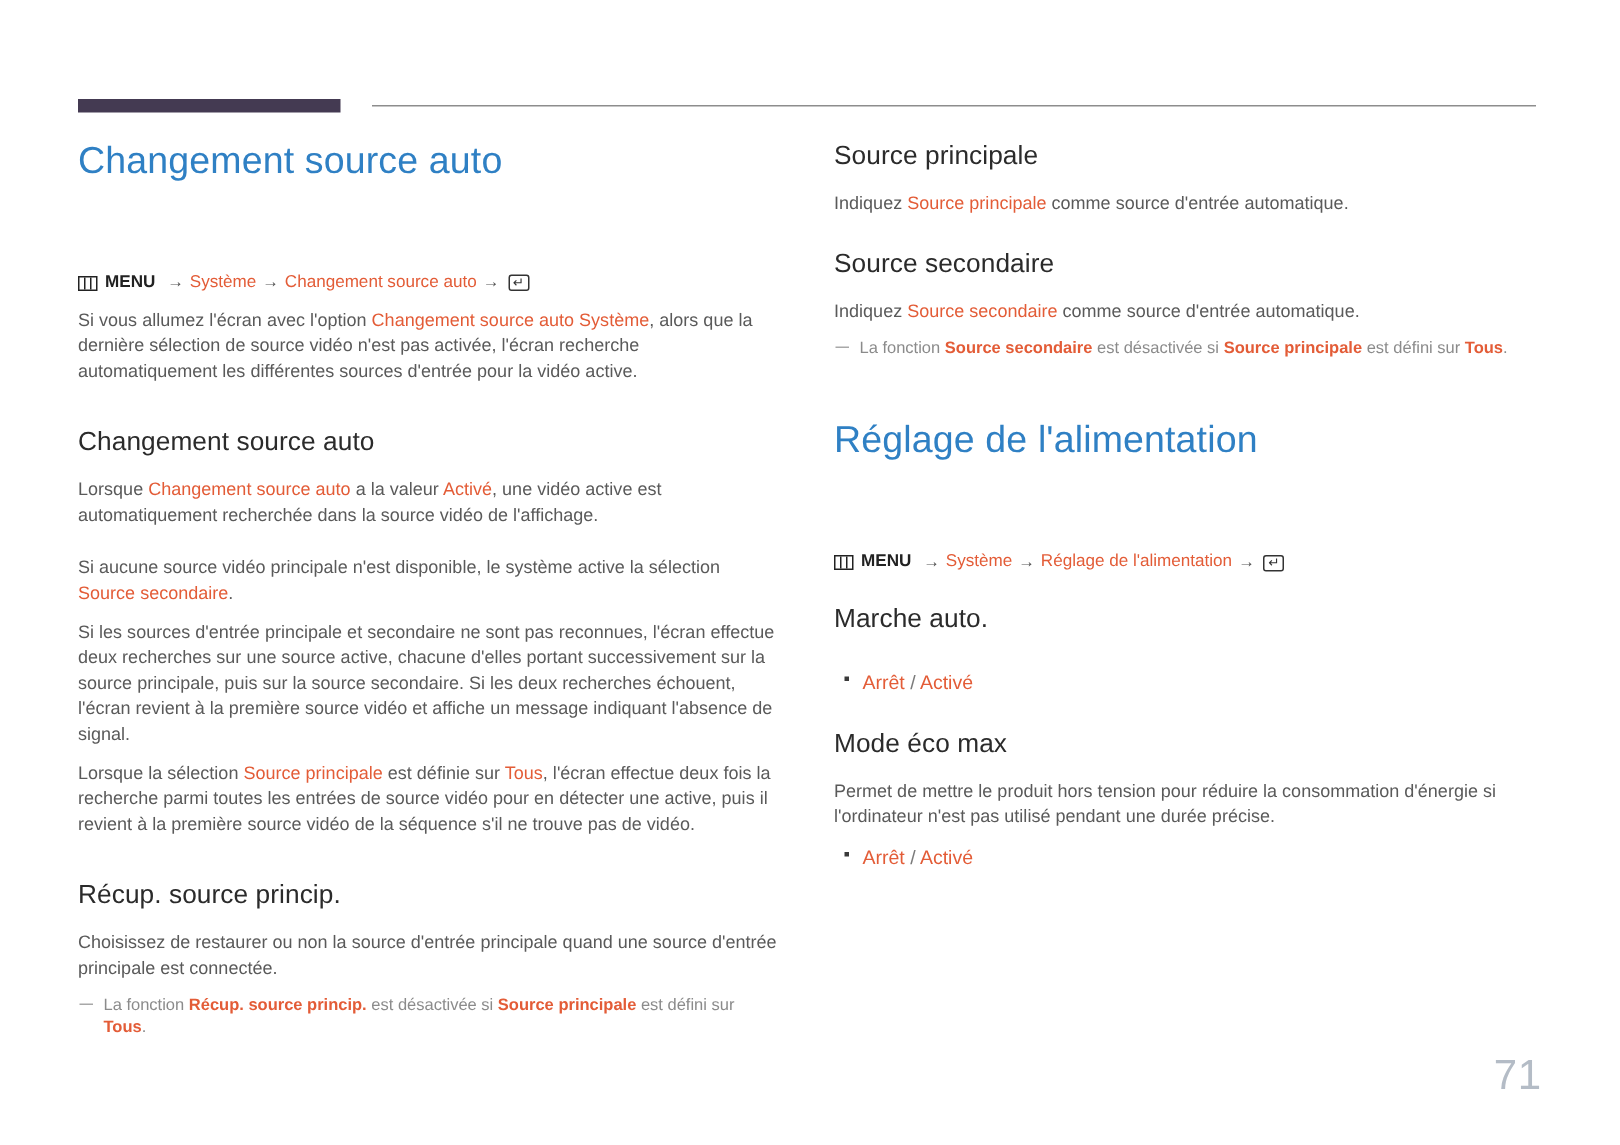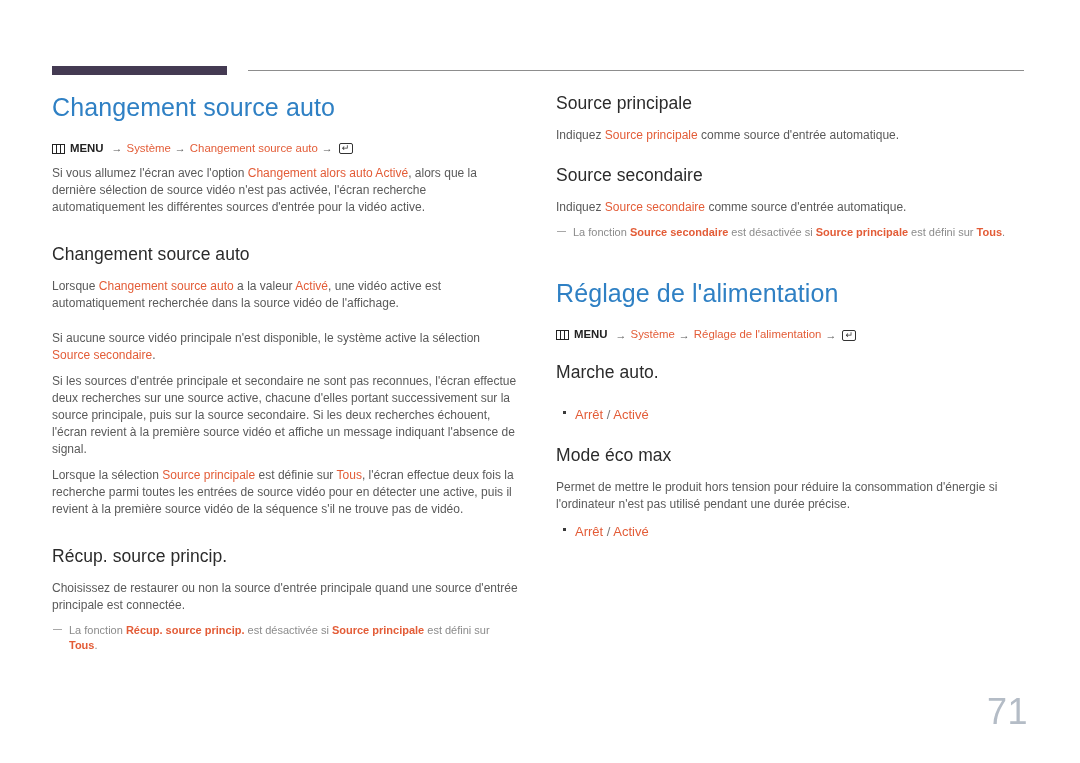--- a/index.html
+++ b/index.html
@@ -94,20 +94,21 @@
   .sp-big       { height: 38px; }
 
   
   .menu-path {
     display: flex;
     align-items: center;
     font-size: 11.4px;
     color: #333333;
     line-height: 1;
     white-space: nowrap;
+    margin-top: 40px;
   }
   .menu-path .mtext { font-weight: bold; color: #222222; margin-right: 4px; }
   .menu-path .arrow { color: #555555; margin: 0 4px; font-size: 11px; }
   .menu-path .mitem { color: #e35c37; }
 
   .icon-menu {
     display: inline-block;
     width: 13px;
     height: 10px;
     border: 1.4px solid #222222;
@@ -187,21 +188,21 @@
     height: 3.4px;
     background: #3a3a3a;
   }
   ul.opts li .sep { color: #7b7b7b; }
 
   
   .page-number {
     position: absolute;
     right: 52px;
     bottom: 30px;
-    font-size: 36px;
+    font-size: 28px;
     color: #b4bcc6;
     font-weight: 400;
     letter-spacing: 0.5px;
   }
 </style>
 </head>
 <body>
 
 <div class="page">
 
@@ -224,21 +225,21 @@
       <span class="arrow">→</span>
       <span class="mitem">Changement source auto</span>
       <span class="arrow">→</span>
       <span class="icon-enter">
         <span class="ret">↵</span>
       </span>
     </div>
 
     <div class="sp-after-menu"></div>
 
-    <p class="body"><span>Si vous allumez l'écran avec l'option </span><span class="hl">Changement alors auto Activé</span><span>, alors que la dernière sélection de source vidéo n'est pas activée, l'écran recherche automatiquement les différentes sources d'entrée pour la vidéo active.</span></p>
+    <p class="body"><span>Si vous allumez l'écran avec l'option </span><span class="hl">Changement source auto Système</span><span>, alors que la dernière sélection de source vidéo n'est pas activée, l'écran recherche automatiquement les différentes sources d'entrée pour la vidéo active.</span></p>
 
     <div class="sp-sec"></div>
 
     <h2 class="section">Changement source auto</h2>
 
     <div class="sp-head-body"></div>
 
     <p class="body"><span>Lorsque </span><span class="hl">Changement source auto</span><span> a la valeur </span><span class="hl">Activé</span><span>, une vidéo active est automatiquement recherchée dans la source vidéo de l'affichage.</span></p>
 
     <div class="sp-para"></div>

